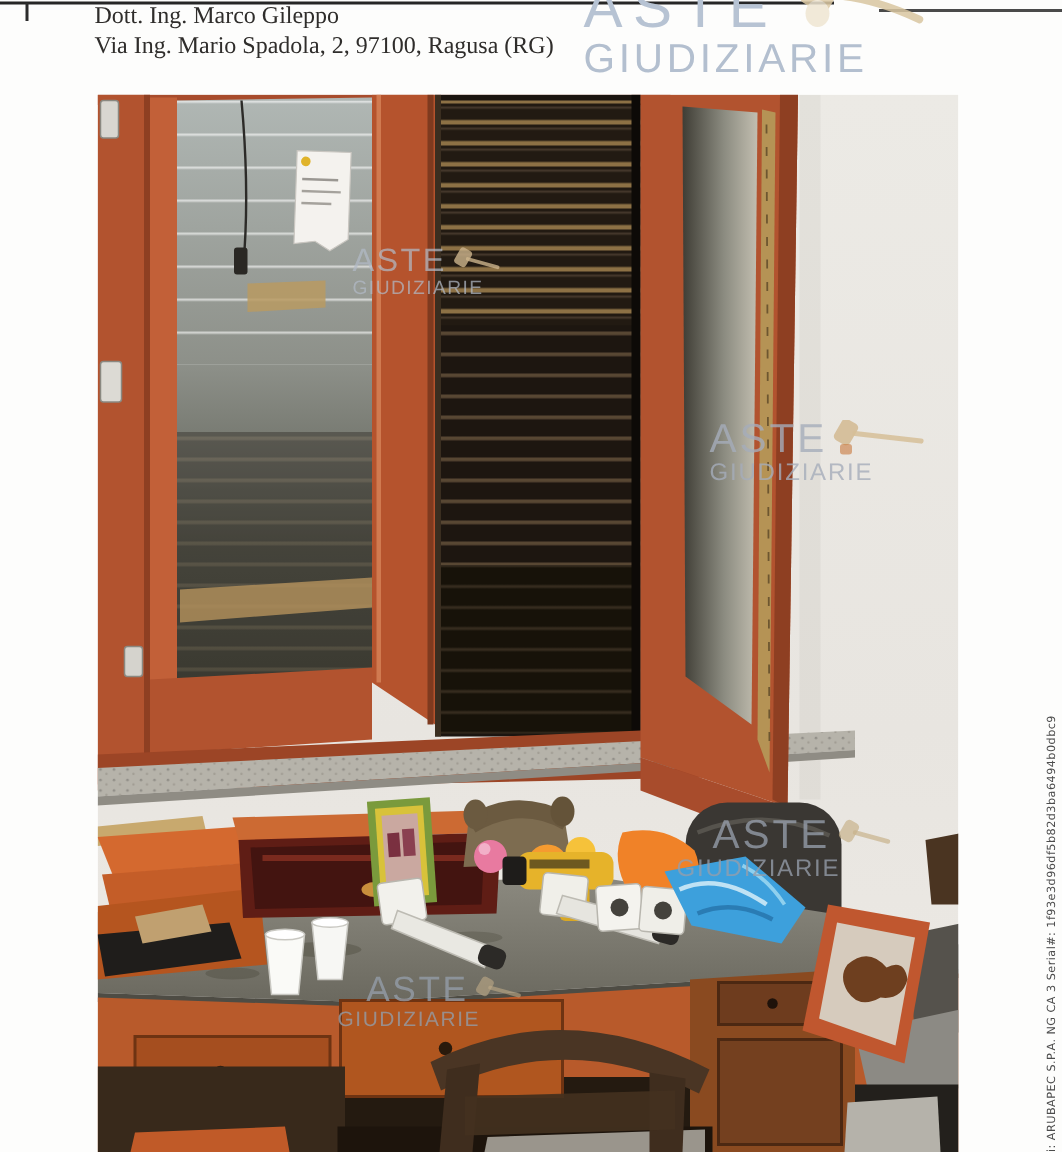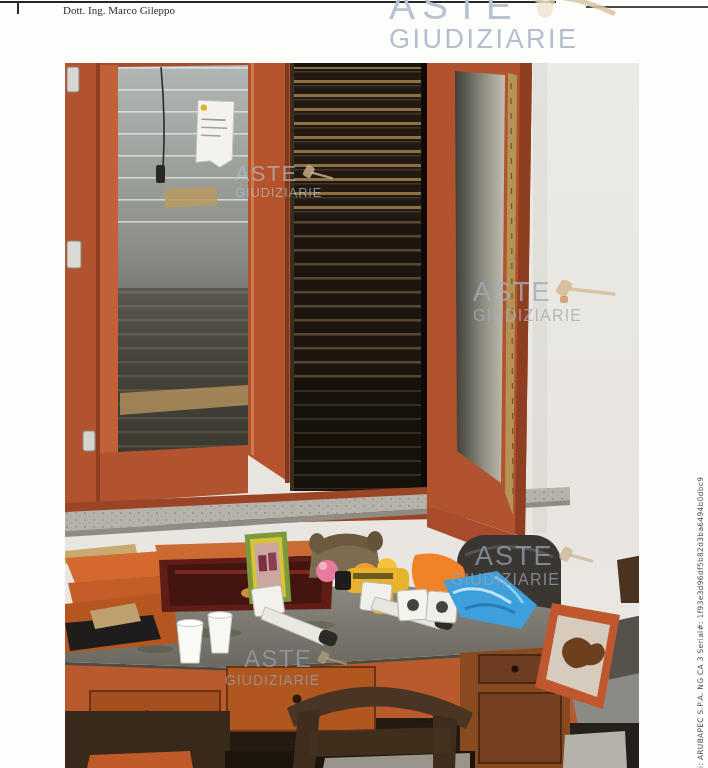--- a/index.html
+++ b/index.html
@@ -5,21 +5,21 @@
   html,body{margin:0;padding:0;background:#ffffff;}
   .page{position:relative;width:708px;height:768px;background:#fdfdfc;overflow:hidden;
         font-family:"Liberation Serif", serif;}
 
   
   .rule-left{position:absolute;top:1px;left:0;width:556px;height:2px;background:#262626;}
   .rule-right{position:absolute;top:6px;left:586px;width:122px;height:1.6px;background:#4a4a4a;}
   .rule-tick{position:absolute;top:2px;left:17px;width:2px;height:12px;background:#2c2c2c;}
 
   
-  .header{position:absolute;left:63px;top:1px;color:#2f2d2b;font-size:11px;line-height:19.5px;}
+  .header{position:absolute;left:63px;top:1px;color:#2f2d2b;font-size:16px;line-height:19.5px;}
   .header p{margin:0;}
 
   
   .logo{position:absolute;left:389px;top:-17px;color:#b7c3d3;font-family:"Liberation Sans",sans-serif;}
   .logo-row1{display:flex;align-items:flex-end;gap:4px;}
   .logo-l1{font-size:39px;font-weight:400;letter-spacing:7px;line-height:1;}
   .logo-l2{display:block;font-size:27px;font-weight:400;letter-spacing:2.5px;line-height:1;margin-top:1px;color:#b3bfcf;}
   .logo-gavel{margin-bottom:2px;}
 
   
@@ -49,20 +49,21 @@
 <body>
 
 <div class="page">
 
   <div class="rule-left"></div>
   <div class="rule-right"></div>
   <div class="rule-tick"></div>
 
   <div class="header">
     <p>Dott. Ing. Marco Gileppo</p>
+    <p>Via Ing. Mario Spadola, 2, 97100, Ragusa (RG)</p>
   </div>
 
   <div class="logo">
     <div class="logo-row1">
       <span class="logo-l1">ASTE</span>
       <svg class="logo-gavel" width="96" height="40" viewBox="0 0 96 40">
         <g opacity="0.85">
           <rect x="14" y="-6" width="22" height="30" rx="6" transform="rotate(32 25 9)" fill="#dcc9a4"></rect>
           <rect x="14" y="-6" width="22" height="9" rx="4" transform="rotate(32 25 9)" fill="#cbae80"></rect>
           <ellipse cx="22" cy="26" rx="8" ry="9" fill="#efe6d2"></ellipse>

